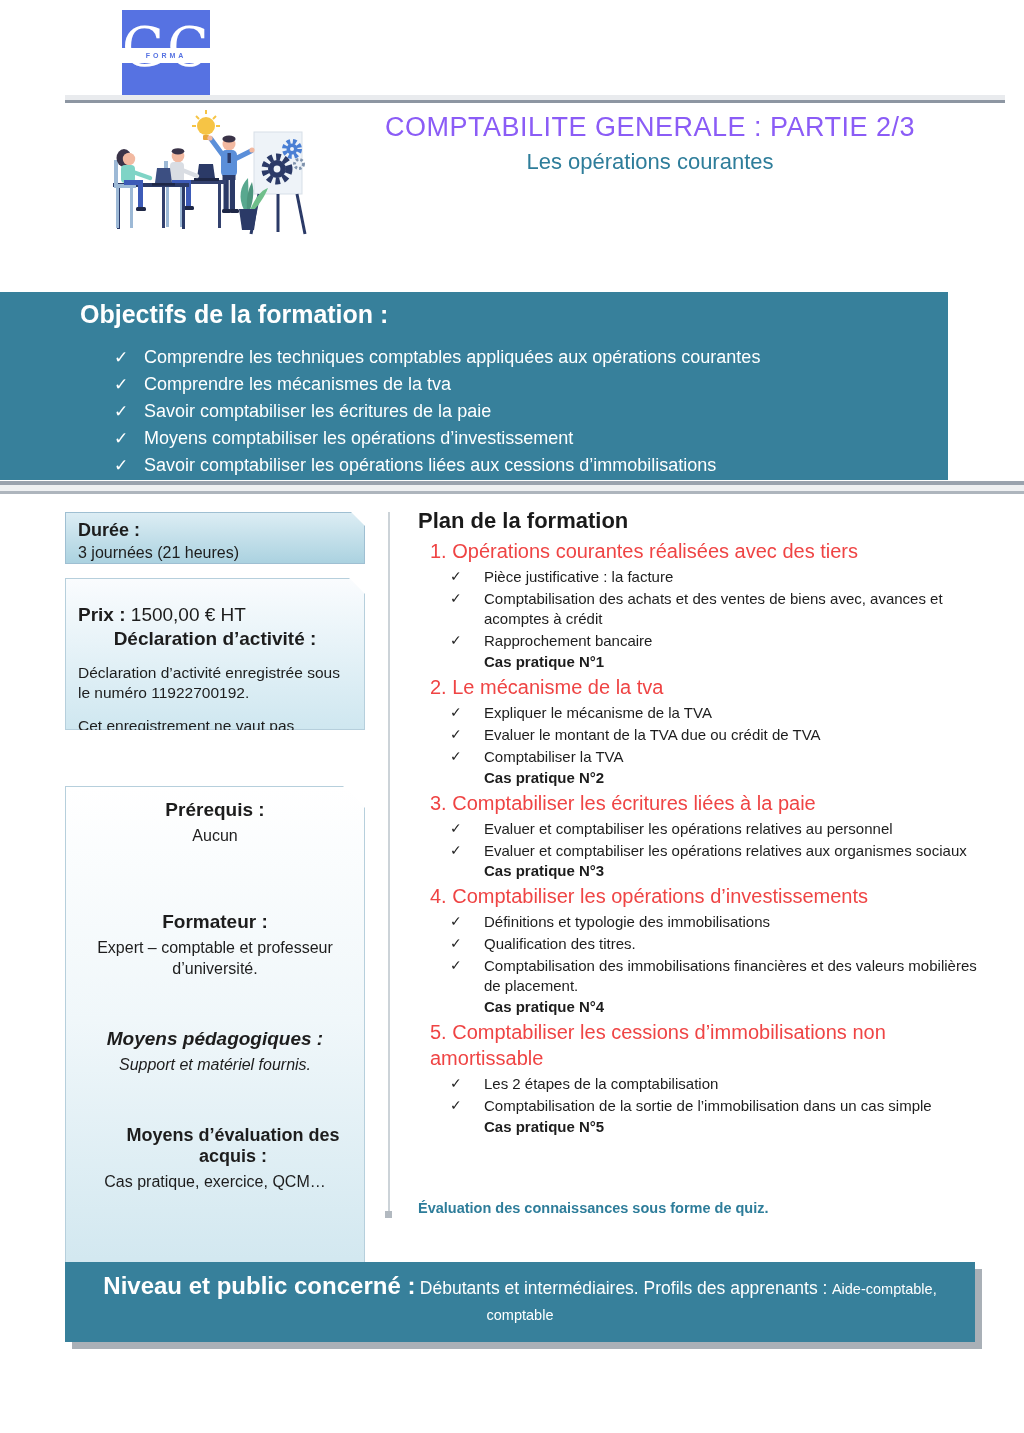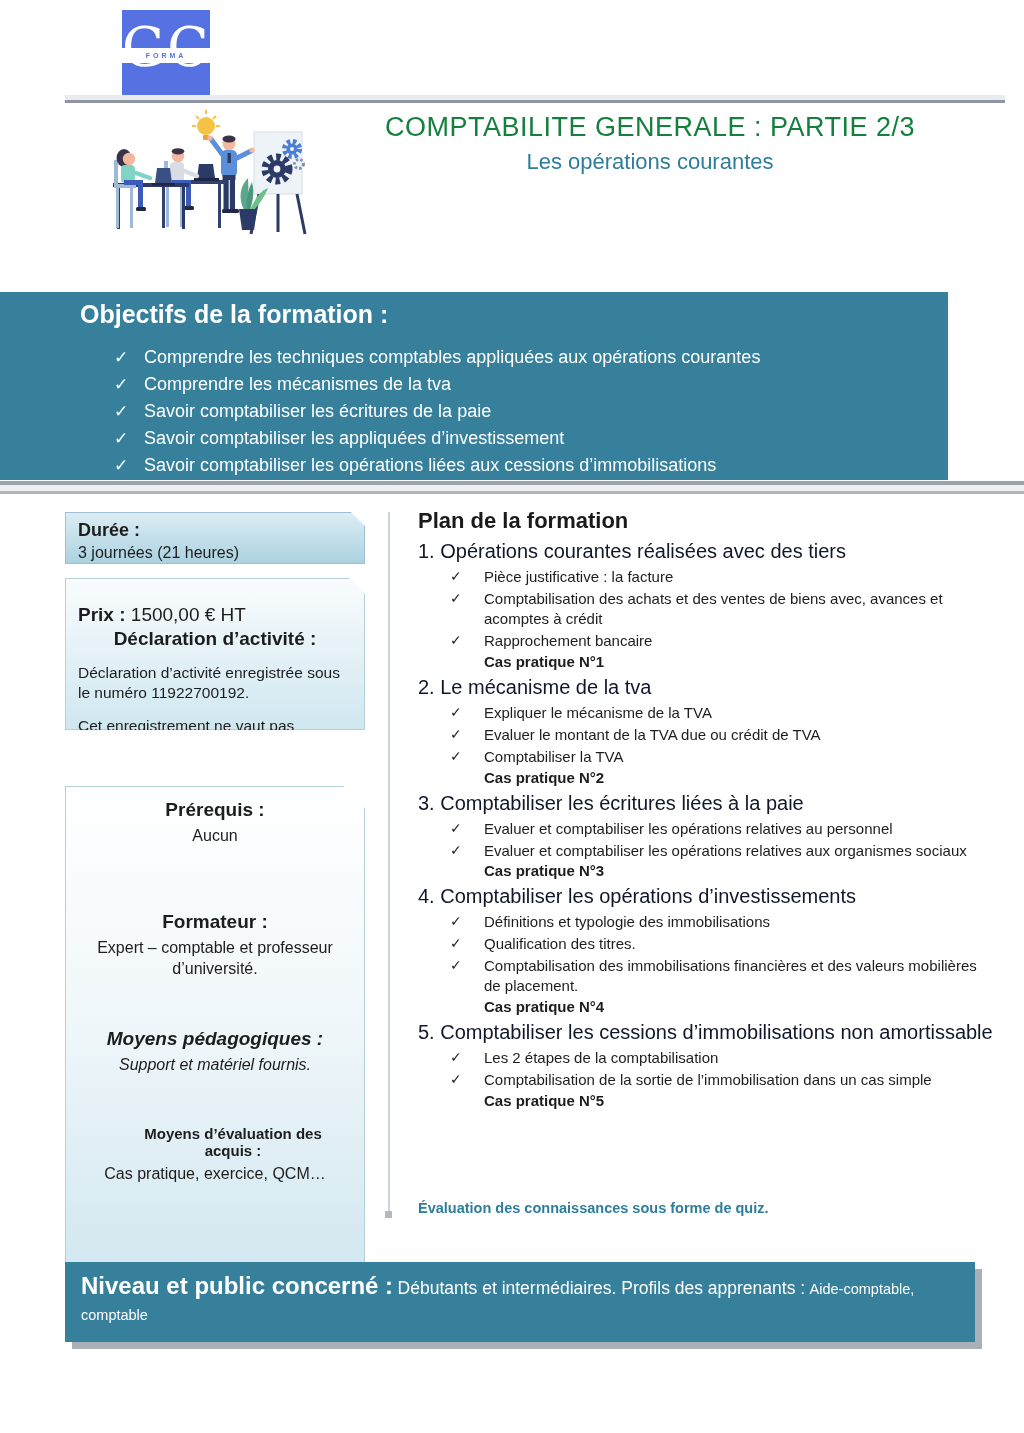--- a/index.html
+++ b/index.html
@@ -31,21 +31,21 @@
   .top-rule {
     position:absolute; left:65px; top:95px; width:940px; height:8px;
     background:#e9ebee; border-bottom:3px solid #8d96a2;
   }
 
   
   .illustration { position:absolute; left:58px; top:106px; width:258px; height:138px; }
 
   
   .title-block { position:absolute; left:330px; top:112px; width:640px; text-align:center; }
-  .doc-title { font-size:27px; color:#15803d; letter-spacing:0.5px; }
+  .doc-title { font-size:27px; color:#8b5cf6; letter-spacing:0.5px; }
   .doc-subtitle { font-size:22px; color:#2e7d9a; margin-top:6px; }
 
   
   .objectives {
     position:absolute; left:0; top:292px; width:948px; height:188px;
     background:#37809b; color:#ffffff; padding:8px 0 0 80px;
   }
   .objectives-heading { font-size:25px; font-weight:bold; margin-bottom:18px; }
   .obj-item { display:flex; align-items:flex-start; margin:6px 0 6px 34px; font-size:18px; }
   .obj-item .check { width:30px; flex:0 0 30px; font-size:17px; }
@@ -73,44 +73,45 @@
   .box-prix { top:578px; height:152px; background:linear-gradient(180deg,#fafcfe 0%,#cfe7f0 100%);
     border-color:#b6cfdc; padding:25px 12px; }
   .box-prix .line1 { font-size:19px; }
   .box-prix .line1 b { font-size:19px; }
   .box-prix .decl-lbl { font-size:19px; font-weight:bold; margin-top:2px;text-align:center; }
   .box-prix .decl-txt { font-size:15.5px; margin-top:13px; line-height:1.3; }
 
   .box-details { top:786px; height:522px; background:linear-gradient(180deg,#ffffff 0%,#f0f7fa 45%,#cde5ee 100%);
     border-color:#b6cfdc; padding:12px 22px;text-align:center; }
   .side-block .lbl { font-size:19px; font-weight:bold; }
-  .side-block .lbl.small { font-size:15px;margin-left:36px; }
+  .side-block .lbl.small { font-size:18px;margin-left:36px; }
   .side-block .val { font-size:16px; margin-top:4px; line-height:1.35; }
   .sb1 { margin-bottom:64px; }
   .sb2 { margin-bottom:48px; }
   .sb3 { margin-bottom:50px;font-style:italic; }
 
   
   .v-divider { position:absolute; left:388px; top:512px; width:2px; height:702px; background:#ccd3d8; }
   .v-divider-cap { position:absolute; left:385px; top:1211px; width:7px; height:7px; background:#b2b9c0; }
 
   
   .plan { position:absolute; left:418px; top:508px; width:578px; }
   .plan-heading { font-size:22px; font-weight:bold; color:#1a1a1a; margin-bottom:3px; }
-  .plan-section-title { font-size:20px; color:#0f172a; margin:4px 0 3px 0; line-height:1.3; }
+  .plan-section-title { font-size:20px; color:#ef4444; margin:4px 0 3px 12px; line-height:1.3; }
   .plan-item { display:flex; align-items:flex-start; margin:2px 0 2px 32px; font-size:15px; line-height:1.33; }
   .plan-item .check { width:34px; flex:0 0 34px; font-size:14px; color:#222; }
   .plan-case { margin:2px 0 4px 66px; font-size:15px; font-weight:bold; }
   .plan-note { position:absolute; left:418px; top:1200px; font-size:14.5px; font-weight:bold; color:#2e7d9a; }
 
   
   .banner {
     position:absolute; left:65px; top:1262px; width:910px; height:80px;
     background:#37809b; color:#ffffff; padding:10px 16px 8px 16px;
     box-shadow:7px 7px 0 #a9b0b7;
+    text-align:center;
   }
   .banner .big { font-size:24px; font-weight:bold; }
   .banner .mid { font-size:17.5px; }
   .banner .small { font-size:14.5px; }
   .banner .line2 { margin-top:7px; }
 </style>
 </head>
 <body>
 
 <div class="page">
@@ -229,21 +230,21 @@
     <div class="obj-item">
       <span class="check"></span>
       <span>Comprendre les mécanismes de la tva</span>
     </div>
     <div class="obj-item">
       <span class="check"></span>
       <span>Savoir comptabiliser les écritures de la paie</span>
     </div>
     <div class="obj-item">
       <span class="check"></span>
-      <span>Savoir comptabiliser les appliquées d’investissement</span>
+      <span>Moyens comptabiliser les opérations d’investissement</span>
     </div>
     <div class="obj-item">
       <span class="check"></span>
       <span>Savoir comptabiliser les opérations liées aux cessions d’immobilisations</span>
     </div>
   </div>
 
   <div class="double-rule"></div>
 
   <div class="cutbox cut14 box-duree">

